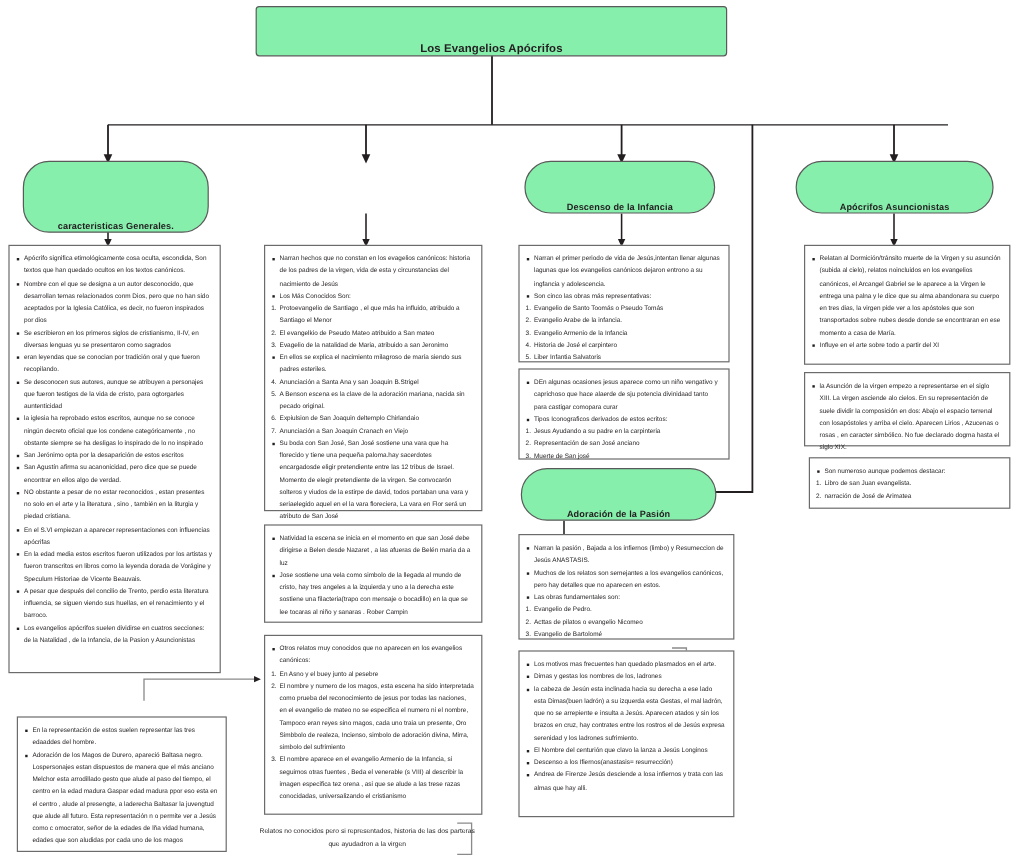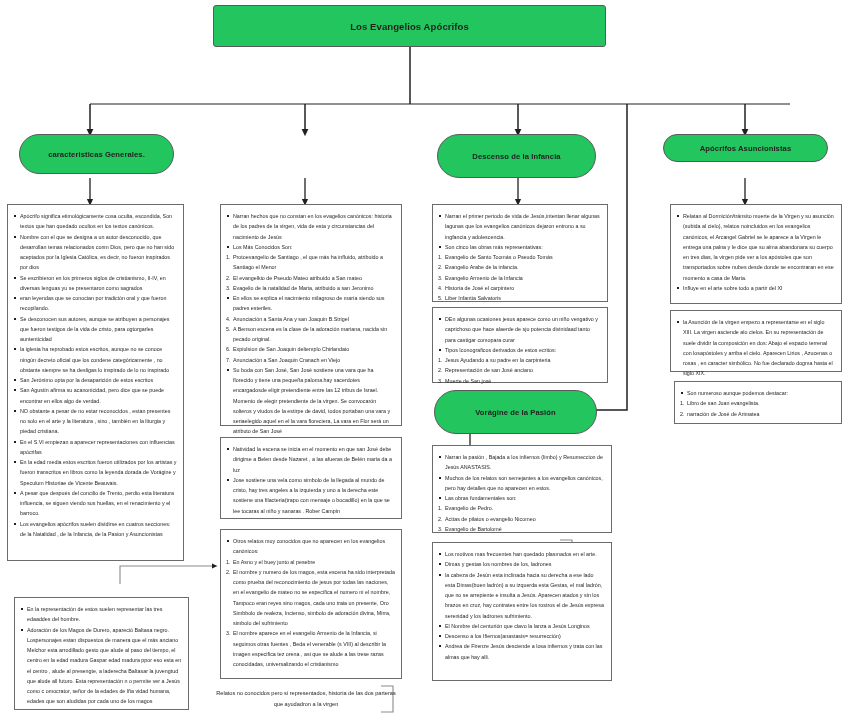--- a/index.html
+++ b/index.html
@@ -6,22 +6,22 @@
   body{
     width:848px;height:718px;background:#ffffff;
     font-family:"Liberation Sans","DejaVu Sans",sans-serif;
     color:#231f20;position:relative;overflow:hidden;
   }
   #canvas{position:absolute;left:0;top:0;width:848px;height:718px;}
   svg.links{position:absolute;left:0;top:0;width:848px;height:718px;pointer-events:none;}
 
   .node{
     position:absolute;box-sizing:border-box;
-    border:1px solid #5a5a5a;background:#22c55e;
-    display:flex;align-items:center;justify-content:center;
+    border:1px solid #5a5a5a;background:#86efac;
+    display:flex;align-items:flex-end;justify-content:center;
     text-align:center;font-weight:bold;z-index:3;
   }
   .node.root{border-radius:3px;font-size:9.5px;letter-spacing:.1px;}
   .node.branch{border-radius:22px;font-size:7.6px;letter-spacing:.1px;}
 
   .card{
     position:absolute;box-sizing:border-box;
     border:1px solid #6b6b6b;background:#fff;
     padding:6px 6px 6px 5px;z-index:2;
   }
@@ -78,35 +78,35 @@
     <g fill="none" stroke="#8a8a8a" stroke-width="1.1">
       <path d="M381,686 L393,686 L393,712 L381,712"></path>
       <path d="M560,540 L572,540 L572,566 L560,566"></path>
     </g>
   </svg>
 
   <div class="node root" style="left:213px;top:5px;width:393px;height:42px;">
     <span>Los Evangelios Apócrifos</span>
   </div>
 
-  <div class="node branch" style="left:19px;top:134px;width:155px;height:40px;">
+  <div class="node branch" style="left:19px;top:134px;width:155px;height:60px;">
     <span>caracteristicas Generales.</span>
   </div>
 
 
   <div class="node branch" style="left:437px;top:134px;width:159px;height:44px;">
     <span>Descenso de la Infancia</span>
   </div>
 
-  <div class="node branch" style="left:663px;top:134px;width:165px;height:28px;">
+  <div class="node branch" style="left:663px;top:134px;width:165px;height:44px;">
     <span>Apócrifos Asuncionistas</span>
   </div>
 
   <div class="node branch" style="left:434px;top:390px;width:163px;height:44px;">
-    <span>Vorágine de la Pasión</span>
+    <span>Adoración de la Pasión</span>
   </div>
 
   <div class="card" style="left:7px;top:204px;width:177px;height:357px;">
     <ul>
         <li class="b">Apócrifo significa etimológicamente cosa oculta, escondida, Son textos que han  quedado ocultos en los textos canónicos.</li>
         <li class="b">Nombre con el que se designa  a un autor desconocido, que desarrollan temas relacionados conm Dios, pero que no han sido aceptados por la Iglesia Católica, es decir, no fueron inspirados por dios</li>
         <li class="b"> Se escribieron en los primeros siglos de cristianismo, II-IV, en diversas lenguas yu se presentaron como sagrados</li>
         <li class="b">eran leyendas que se conocian por tradición oral y que fueron recopilando.</li>
         <li class="b">Se desconocen sus autores, aunque se atribuyen  a personajes que fueron testigos de la vida de cristo, para ogtorgarles auntenticidad</li>
         <li class="b">la iglesia ha reprobado estos escritos, aunque no se conoce ningún decreto oficial que los condene categóricamente , no obstante siempre se ha desligas lo inspirado de lo no inspirado</li>

